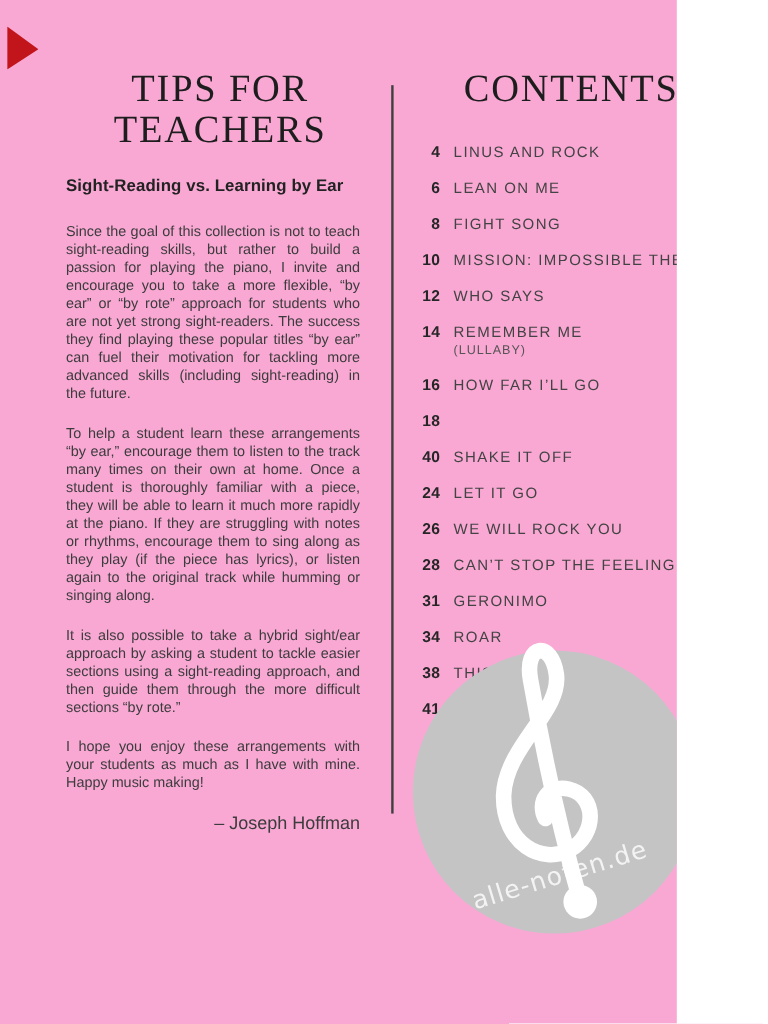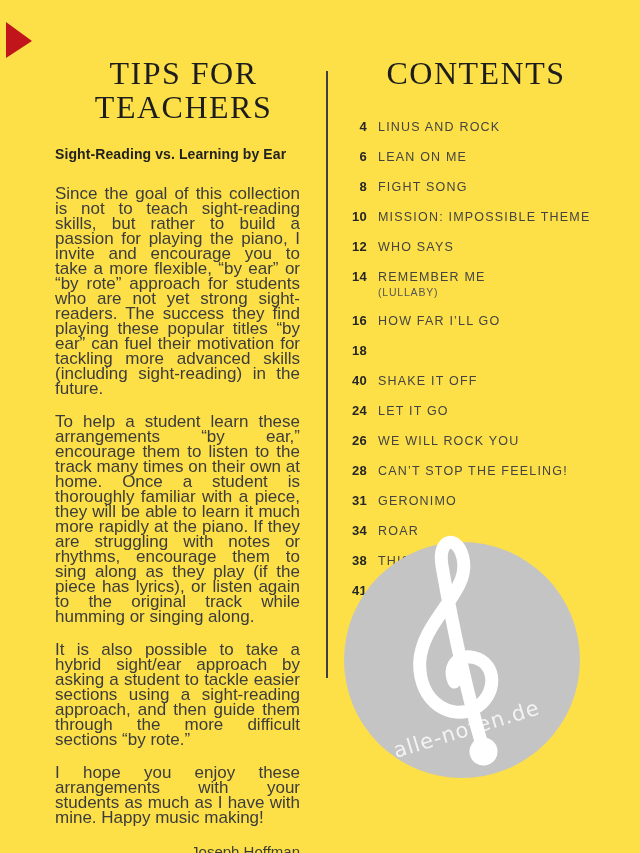--- a/index.html
+++ b/index.html
@@ -1,30 +1,30 @@
 <!DOCTYPE html>
 <html><head>
 <meta charset="utf-8">
 <style>
   html,body{margin:0;padding:0;background:#ffffff;}
   .page{
-    position:relative;width:640px;height:853px;background:#fde047;overflow:hidden;
+    position:relative;width:564px;height:853px;background:#f9a8d4;overflow:hidden;
     font-family:"Liberation Sans",sans-serif;color:#3d3d3d;
   }
   .corner{position:absolute;left:6px;top:22px;}
   
   .col-left{position:absolute;left:55px;top:56px;width:245px;}
   .serif-title{
     font-family:"Liberation Serif","DejaVu Serif",serif;
     font-size:32px;line-height:34px;letter-spacing:1.5px;
     text-align:center;color:#1d1d1d;font-weight:400;
   }
   .col-left .serif-title{padding-left:12px;}
   .heading{font-size:14px;font-weight:bold;color:#222;margin:22px 0 24px;letter-spacing:.1px;}
-  p.body{font-size:17px;line-height:15px;text-align:justify;color:#3c3c3c;margin:0 0 18px;}
+  p.body{font-size:12px;line-height:15px;text-align:justify;color:#3c3c3c;margin:0 0 18px;}
   .signature{text-align:right;font-size:15px;color:#3c3c3c;margin-top:8px;}
   
   .divider{position:absolute;left:326px;top:71px;width:2px;height:607px;background:#3f3f3f;}
   
   .col-right{position:absolute;left:345px;top:56px;width:262px;}
   .toc{margin-top:29px;}
   .toc-entry{display:flex;margin-bottom:14px;}
   .toc-num{flex:none;width:22px;text-align:right;font-weight:bold;font-size:13px;line-height:16px;color:#262626;letter-spacing:.3px;}
   .toc-titles{margin-left:11px;}
   .toc-title{display:block;font-size:12.5px;line-height:16px;letter-spacing:1.2px;color:#434343;white-space:nowrap;}

